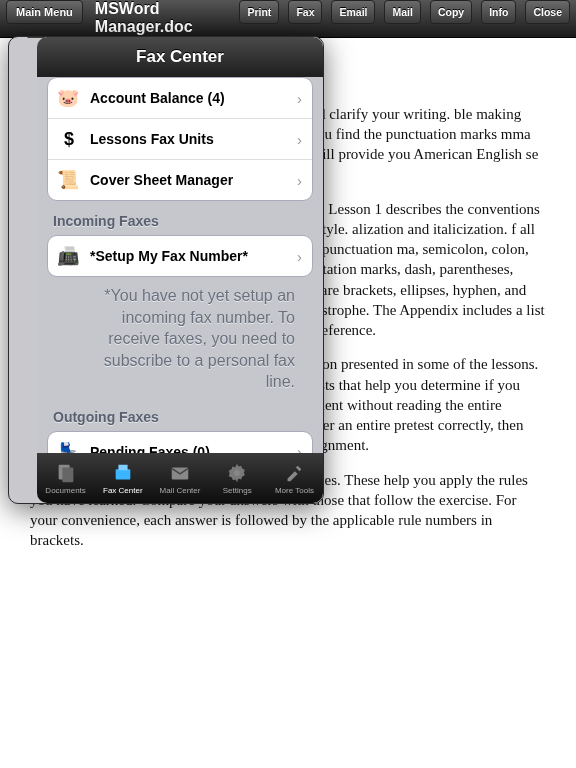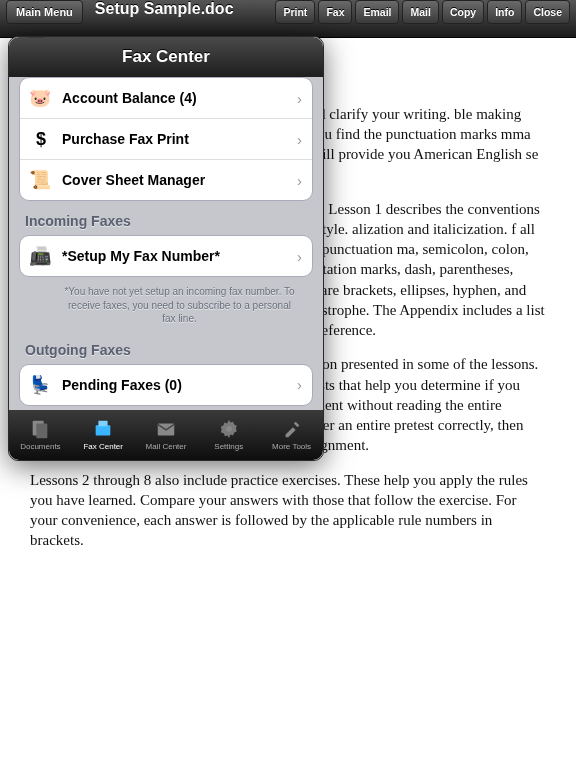--- a/index.html
+++ b/index.html
@@ -1,49 +1,49 @@
 <!DOCTYPE html>
 <html><head>
 <meta charset="utf-8">
 <style>
 * { margin: 0; padding: 0; box-sizing: border-box; }
 body { width: 576px; height: 768px; overflow: hidden; background: #fff; font-family: -apple-system, Helvetica, Arial, sans-serif; position: relative; }
 .topbar { height: 38px; background: linear-gradient(#555, #1a1a1a); display: flex; align-items: flex-start; padding: 0 6px; gap: 4px; border-bottom: 1px solid #000; }
 .topbar-btn { background: linear-gradient(#6a6a6a,#3a3a3a); color: #fff; font-size: 11px; font-weight: bold; padding: 5px 9px; border-radius: 4px; border: 1px solid #222; text-shadow: 0 -1px 0 #000; cursor: pointer; }
 .doc-title { color: #fff; font-size: 16px; font-weight: bold; flex: 1; text-align: left; padding: 0 8px; text-shadow: 0 -1px 0 #000; }
-.right-btns { display: flex; gap: 3px; }
+.right-btns { display: flex; gap: 9px; }
 .right-btns .topbar-btn { padding: 5px 7px; font-size: 10.5px; }
 .document { position: absolute; top: 38px; left: 0; right: 0; bottom: 0; padding: 20px 30px; font-family: Georgia, 'Times New Roman', serif; font-size: 15px; line-height: 1.35; color: #111; }
 .document h2 { font-size: 22px; font-weight: bold; margin-bottom: 16px; }
 .document p { margin-bottom: 14px; }
-.popover { position: absolute; top: 36px; left: 8px; width: 316px; background: #c8c8cd; border-radius: 10px; box-shadow: 0 6px 28px rgba(0,0,0,0.55); border: 1px solid #2a2a2a; overflow: hidden; }
+.popover { position: absolute; top: 36px; left: 8px; width: 316px; background: #c8c8cd; border-radius: 10px; box-shadow: 0 6px 28px rgba(0,0,0,0.55); border: 1px solid #2a2a2a; overflow: hidden; padding-left: 28px; }
 .popover-arrow { position: absolute; top: -8px; left: 18px; width: 0; height: 0; border-left: 9px solid transparent; border-right: 9px solid transparent; border-bottom: 9px solid #3a3a3a; }
 .popover-header { height: 40px; background: linear-gradient(#4a4a4a,#1e1e1e); color: #fff; font-size: 17px; font-weight: bold; display: flex; align-items: center; justify-content: center; text-shadow: 0 -1px 0 #000; border-top-left-radius: 10px; border-top-right-radius: 10px; }
 .popover-body { background: #c5c7cc; padding-bottom: 4px; max-height: 376px; overflow: hidden; }
 .section-header { font-size: 14px; font-weight: bold; color: #5a6070; padding: 12px 16px 6px; text-shadow: 0 1px 0 #e4e6ea; }
 .list-group { margin: 0 10px; background: #fff; border-radius: 10px; overflow: hidden; border: 1px solid #aab; }
 .list-row { display: flex; align-items: center; padding: 9px 10px; border-bottom: 1px solid #ddd; cursor: pointer; }
 .list-row:last-child { border-bottom: none; }
 .list-icon { width: 22px; height: 22px; margin-right: 10px; display: flex; align-items: center; justify-content: center; font-size: 18px; }
 .list-label { flex: 1; font-size: 14px; font-weight: bold; color: #000; }
 .chevron { color: #999; font-size: 15px; }
-.note-text { font-size: 10px; color: #6a707c; text-align: center; padding: 8px 28px 4px; line-height: 1.35; text-shadow: 0 1px 0 #e6e8ed; margin-left: 27px; }
+.note-text { font-size: 16px; color: #6a707c; text-align: right; padding: 8px 28px 4px; line-height: 1.35; text-shadow: 0 1px 0 #e6e8ed; margin-left: 27px; }
 .toolbar { height: 50px; background: linear-gradient(#3a3a3a,#0d0d0d); display: flex; border-bottom-left-radius: 10px; border-bottom-right-radius: 10px; }
 .toolbar-item { flex: 1; display: flex; flex-direction: column; align-items: center; justify-content: center; color: #aaa; font-size: 8px; cursor: pointer; gap: 2px; }
 .toolbar-item.active { color: #fff; }
 .toolbar-item.active .tb-icon { color: #3bb5ff; }
 .tb-icon { width: 22px; height: 22px; display: flex; align-items: center; justify-content: center; }
 .tb-icon svg { width: 22px; height: 22px; }
 </style>
 </head>
 <body>
 
 <div class="topbar">
   <div class="topbar-btn">Main Menu</div>
-  <div class="doc-title">Setup Sample.doc</div>
+  <div class="doc-title">MSWord Manager.doc</div>
   <div class="right-btns">
     <div class="topbar-btn">Print</div>
     <div class="topbar-btn">Fax</div>
     <div class="topbar-btn">Email</div>
     <div class="topbar-btn">Mail</div>
     <div class="topbar-btn">Copy</div>
     <div class="topbar-btn">Info</div>
     <div class="topbar-btn">Close</div>
   </div>
 </div>
@@ -64,21 +64,21 @@
     <div class="list-group">
       <div class="list-row">
         <div class="list-icon">🐷</div>
         <div class="list-label">Account Balance (4)</div>
         <div class="chevron">›</div>
       </div>
       <div class="list-row">
         <div class="list-icon">
             <b>$</b>
           </div>
-        <div class="list-label">Purchase Fax Print</div>
+        <div class="list-label">Lessons Fax Units</div>
         <div class="chevron">›</div>
       </div>
       <div class="list-row">
         <div class="list-icon">📜</div>
         <div class="list-label">Cover Sheet Manager</div>
         <div class="chevron">›</div>
       </div>
     </div>
 
     <div class="section-header">Incoming Faxes</div>

